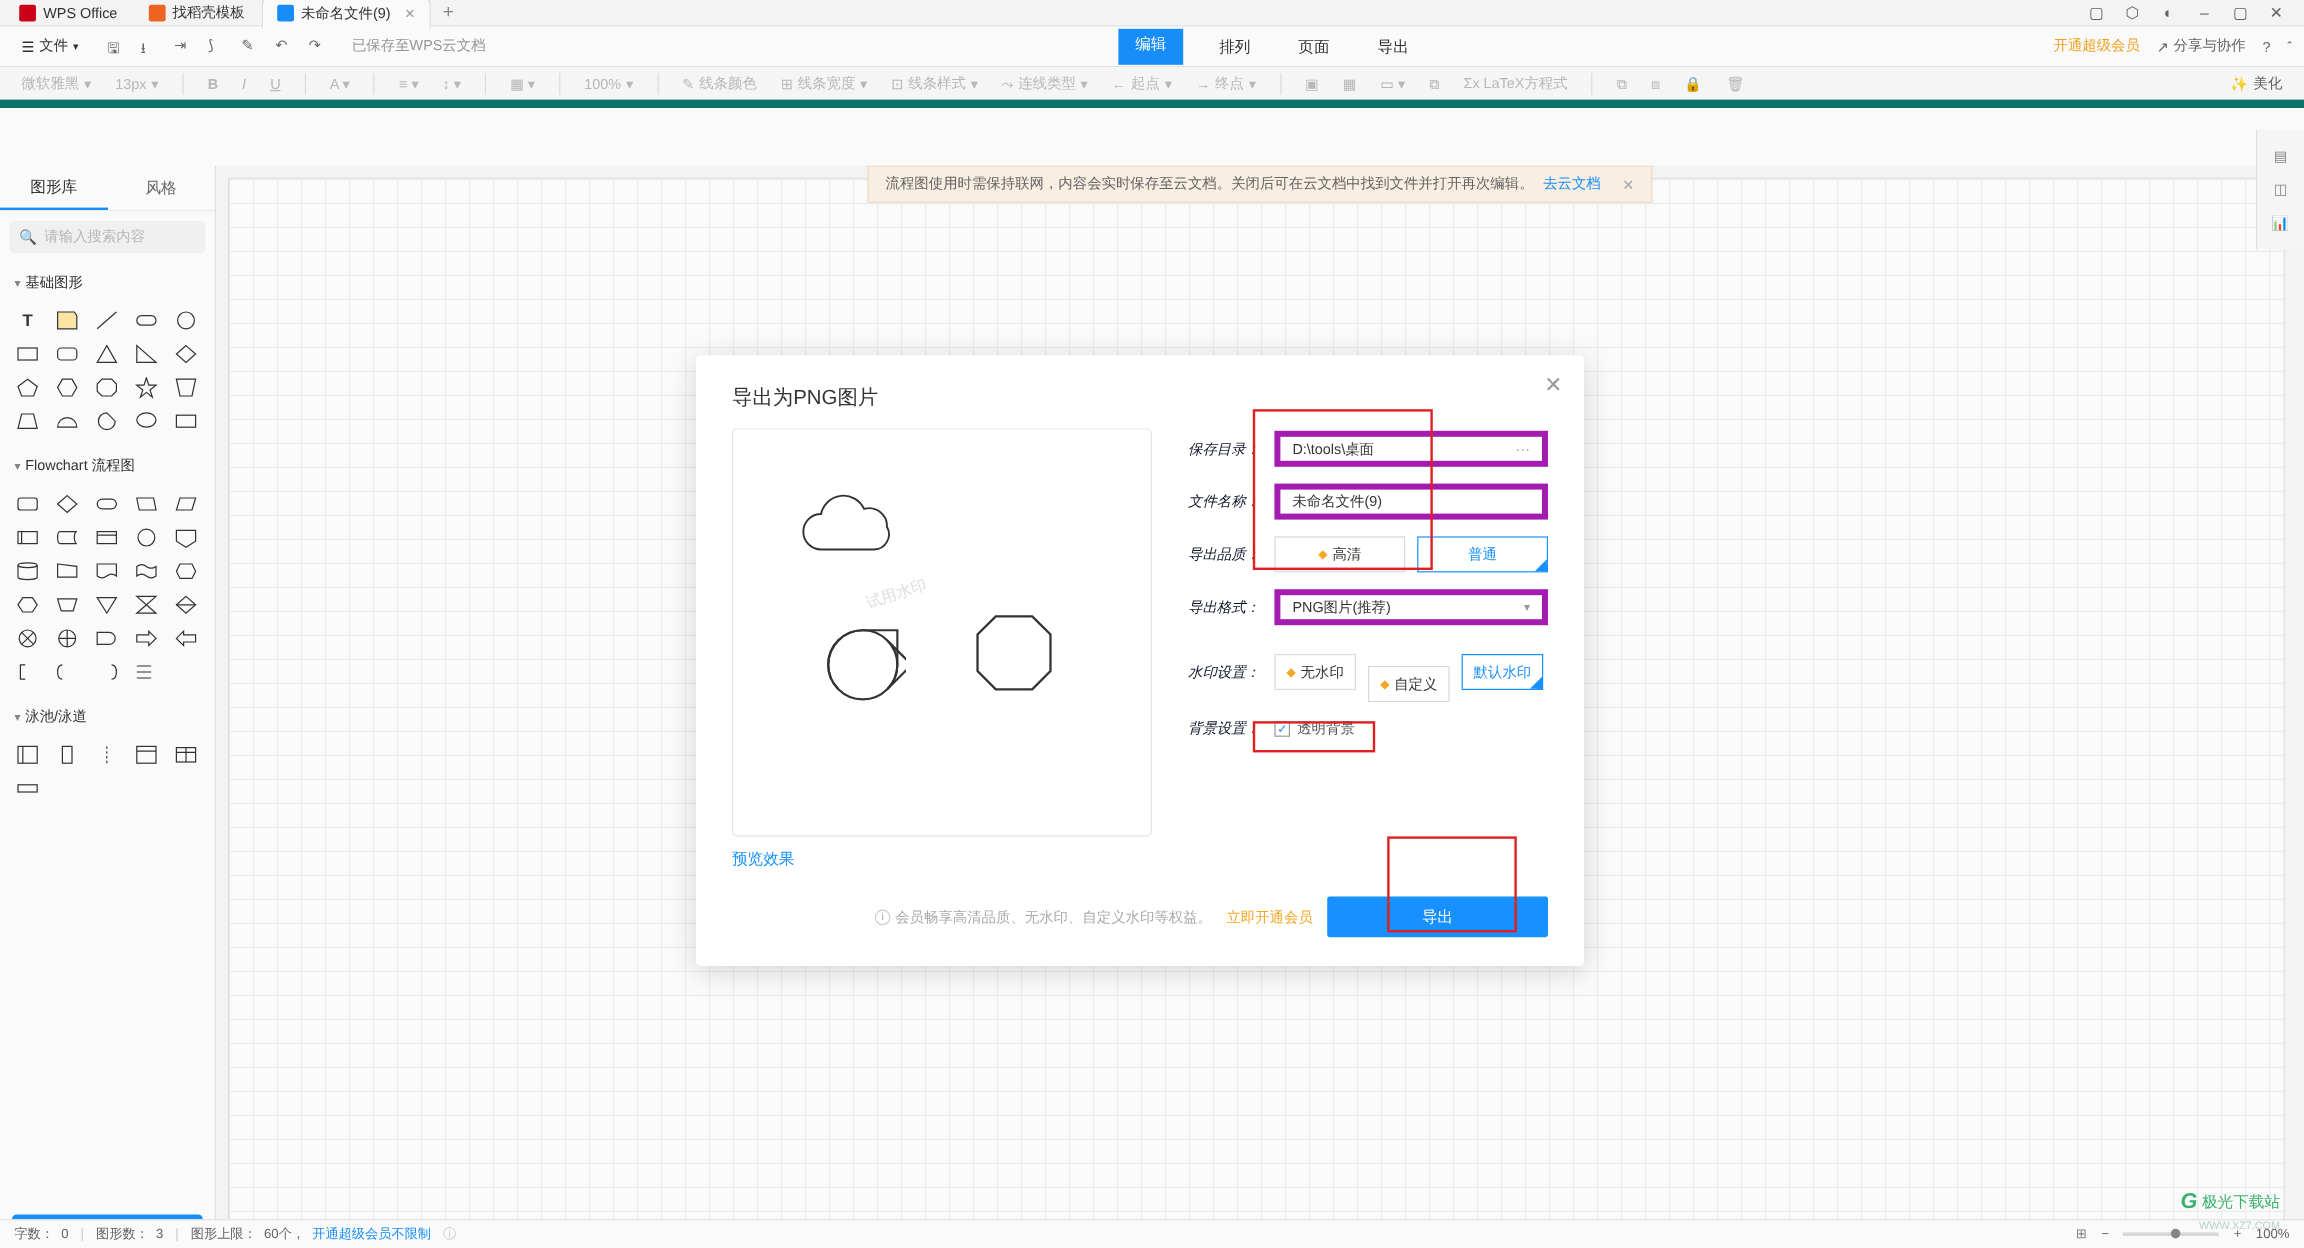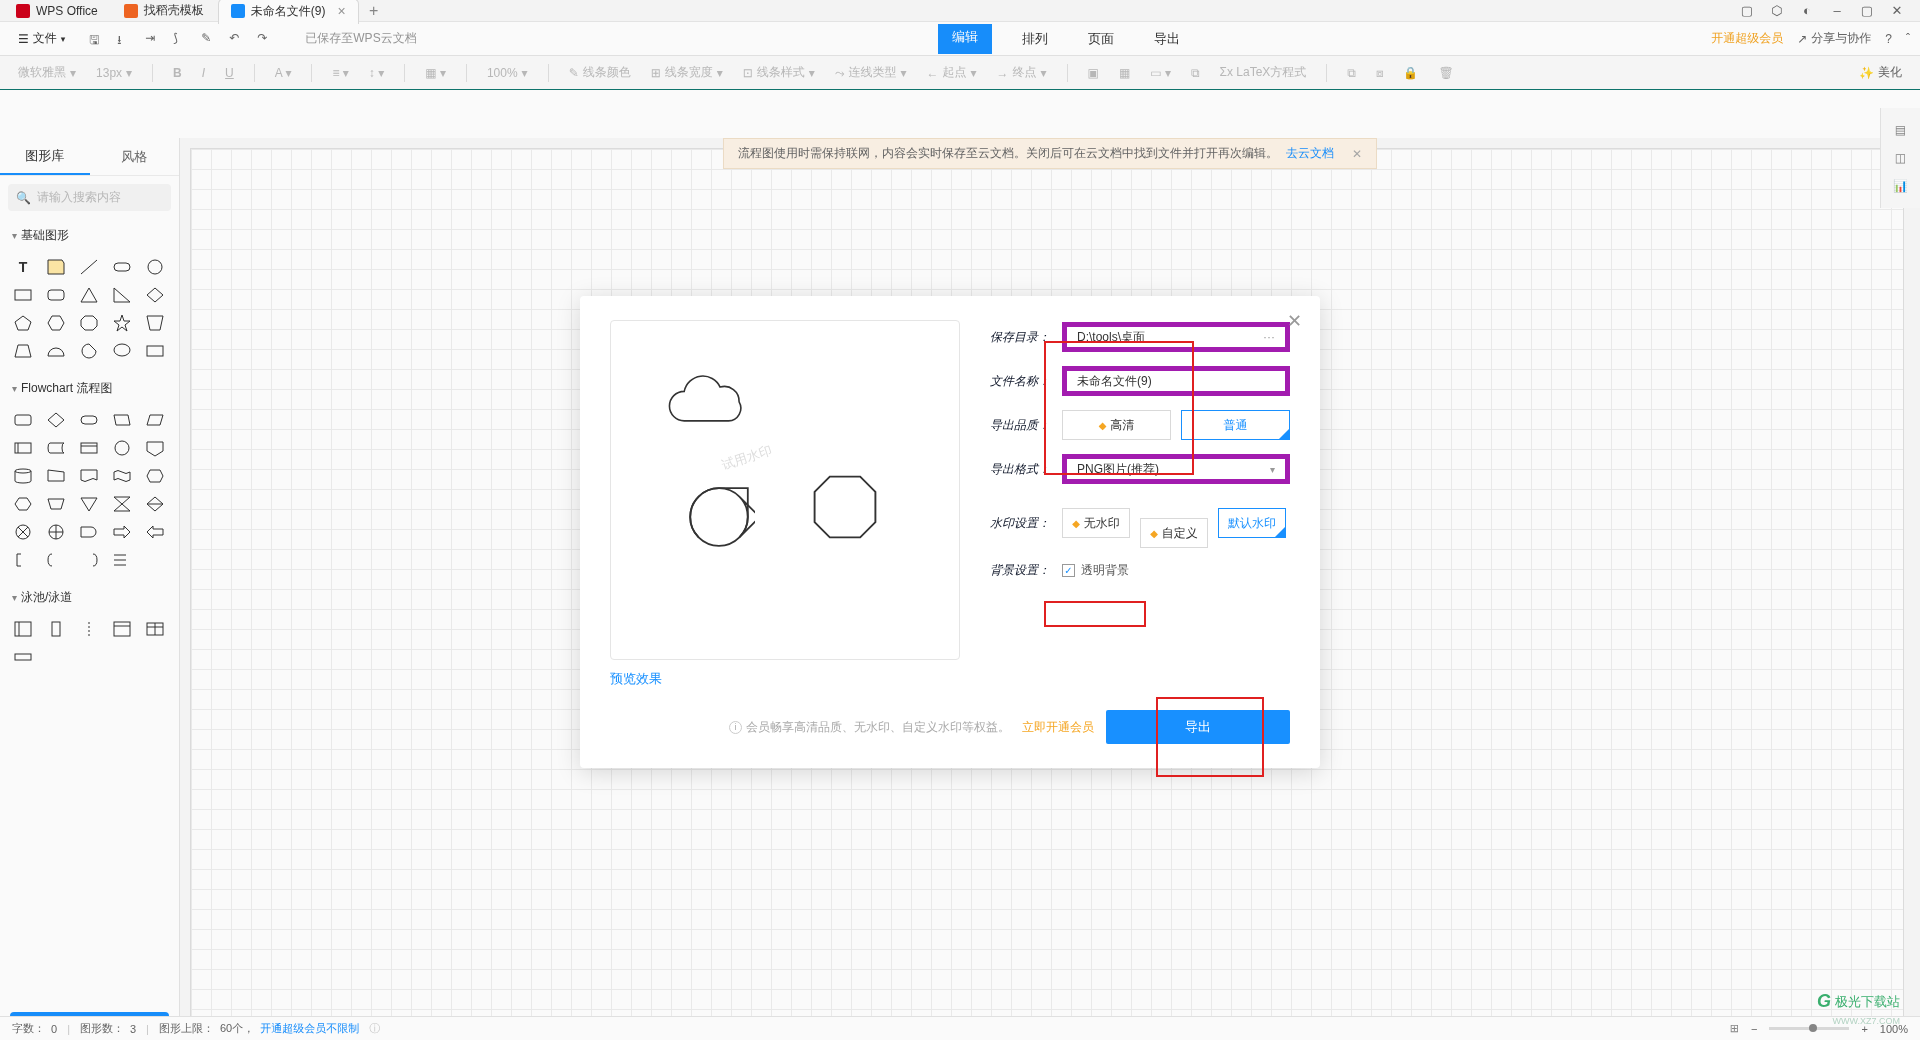--- a/index.html
+++ b/index.html
@@ -17,30 +17,30 @@
 .newtab { width: 26px; text-align: center; font-size: 16px; color: #888; cursor: pointer; }
 .titlebar-spacer { flex: 1; }
 .win-btns { display: flex; gap: 12px; padding-right: 10px; color: #666; }
 .win-btn { width: 18px; height: 18px; display: flex; align-items: center; justify-content: center; cursor: pointer; font-size: 13px; }
 
 
 .menubar { height: 34px; display: flex; align-items: center; padding: 0 10px; border-bottom: 1px solid #e5e5e5; gap: 8px; }
 .menu-file { display: flex; align-items: center; gap: 4px; padding: 4px 8px; border-radius: 4px; cursor: pointer; }
 .qat { display: flex; gap: 12px; color: #666; padding: 0 8px; }
 .qat-ico { width: 16px; height: 16px; display: inline-block; cursor: pointer; }
-.saved-hint { color: #999; font-size: 12px; margin-left: 16px; }
+.saved-hint { color: #999; font-size: 12px; margin-left: 4px; }
 .menubar-center { flex: 1; display: flex; justify-content: center; gap: 20px; }
 .menutab { padding: 6px 10px; cursor: pointer; color: #333; font-size: 13px; }
 .menutab.active { background: #1890ff; color: #fff; border-radius: 0; padding: 4px 14px; }
 .menubar-right { display: flex; gap: 14px; align-items: center; color: #666; }
 .premium-link { color: #f5a623; cursor: pointer; }
 .share-btn { display: flex; align-items: center; gap: 4px; cursor: pointer; }
 
 
-.toolbar { height: 34px; background: #fafafa; border-bottom: 1px solid #0f766e; display: flex; align-items: center; padding: 0 12px; gap: 8px; color: #aaa; font-size: 12px; }
+.toolbar { height: 34px; background: #fafafa; border-bottom: 7px solid #0f766e; display: flex; align-items: center; padding: 0 12px; gap: 8px; color: #aaa; font-size: 12px; }
 .tb-sep { width: 1px; height: 18px; background: #e0e0e0; margin: 0 6px; }
 .tb-item { display: flex; align-items: center; gap: 4px; padding: 4px 6px; cursor: pointer; color: #bbb; }
 .tb-spacer { flex: 1; }
 
 
 .main { display: flex; height: calc(100% - 30px - 34px - 34px - 24px); margin-top: 48px; }
 .sidebar { width: 180px; border-right: 1px solid #e5e5e5; display: flex; flex-direction: column; background: #fff; }
 .side-tabs { display: flex; height: 38px; border-bottom: 1px solid #eee; }
 .side-tab { flex: 1; display: flex; align-items: center; justify-content: center; cursor: pointer; font-size: 13px; color: #666; }
 .side-tab.active { color: #333; border-bottom: 2px solid #1890ff; font-weight: 500; }
@@ -564,20 +564,21 @@
   <span style="width:80px;height:3px;background:#ddd;display:inline-block;position:relative;">
       <span style="position:absolute;left:40px;top:-3px;width:8px;height:8px;background:#888;border-radius:50%;"></span>
     </span>
   <span style="margin:0 6px;">+</span>
   <span>100%</span>
 </div>
 
 <div class="modal-overlay"></div>
 <div class="dialog">
   <div class="dlg-close">✕</div>
+  <div class="dlg-title">导出为PNG图片</div>
   <div class="dlg-body">
     <div>
       <div class="preview">
         <svg class="pv-cloud" width="95" height="62" viewBox="0 0 90 56">
             <path d="M22 44a14 14 0 0 1 0-28 18 18 0 0 1 34-4 14 14 0 0 1 18 14 12 12 0 0 1-10 18z" fill="none" stroke="#333" stroke-width="1.5"></path>
           </svg>
         <div class="pv-wm">试用水印</div>
         <svg class="pv-drop" width="72" height="72" viewBox="0 0 60 60">
             <path d="M30 54a24 24 0 1 1 24-24L54 6 30 6" fill="none" stroke="#333" stroke-width="1.5" transform="rotate(45 30 30)"></path>
             <path d="M8 30a22 22 0 1 0 22-22h0V8L52 8" fill="none" stroke="none"></path>

